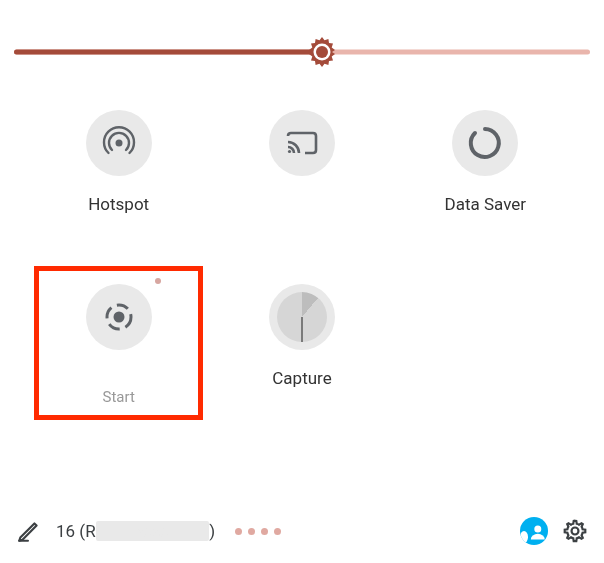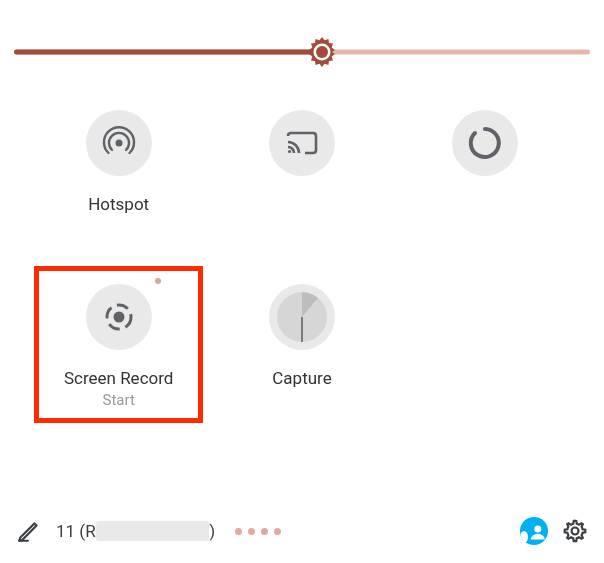--- a/index.html
+++ b/index.html
@@ -74,21 +74,21 @@
     margin-bottom: 18px;
   }
   .tile-label {
     font-size: 17px;
     color: #333;
     line-height: 1.2;
   }
   .tile-sub {
     font-size: 15px;
     color: #999;
-    margin-top: 2px;
+    margin-top: 20px;
   }
   .highlight {
     position: absolute;
     border: 5px solid #ff2a00;
     top: -18px;
     left: 2px; right: 2px;
     bottom: -14px;
     pointer-events: none;
   }
   .rec-dot {
@@ -203,32 +203,32 @@
       </svg>
     </div>
   </div>
 
   <div class="tile">
     <div class="circ">
       <svg width="36" height="36" viewBox="0 0 36 36" fill="none" stroke="#5f6368" stroke-width="4" stroke-linecap="round">
         <path d="M18 4 A14 14 0 1 1 8 8"></path>
       </svg>
     </div>
+    <div class="tile-label">Data Saver</div>
   </div>
 
 
   <div class="tile">
     <div class="rec-dot"></div>
     <div class="circ">
       <svg width="34" height="34" viewBox="0 0 34 34" fill="none">
         <circle cx="17" cy="17" r="12" stroke="#5f6368" stroke-width="3" stroke-dasharray="12 6"></circle>
         <circle cx="17" cy="17" r="5.5" fill="#5f6368"></circle>
       </svg>
     </div>
-    <div class="tile-label">Screen Record</div>
     <div class="tile-sub">Start</div>
     <div class="highlight"></div>
   </div>
 
   <div class="tile">
     <div class="circ">
       <div class="storage-vis"></div>
     </div>
     <div class="tile-label">Capture</div>
   </div>
@@ -236,21 +236,21 @@
 </div>
 
 <div class="bottom">
   <div class="bot-edit">
     <svg width="26" height="26" viewBox="0 0 24 24" fill="none" stroke="#3c4043" stroke-width="2" stroke-linecap="round" stroke-linejoin="round">
       <path d="M3 21 L6 20 L19 7 L17 5 L4 18 Z"></path>
       <path d="M3 21 H11"></path>
     </svg>
   </div>
   <span class="ver-text">
-    <span>11 (R</span><span style="background:#e9e9e9;color:#e9e9e9;padding:0 40px;border-radius:2px;">xxxx</span><span>)</span>
+    <span>16 (R</span><span style="background:#e9e9e9;color:#e9e9e9;padding:0 40px;border-radius:2px;">xxxx</span><span>)</span>
   </span>
   <div class="dots">
     <span></span>
       <span></span>
       <span></span>
       <span></span>
   </div>
   <div class="spacer"></div>
   <div class="avatar">
     <svg width="28" height="28" viewBox="0 0 28 28">

